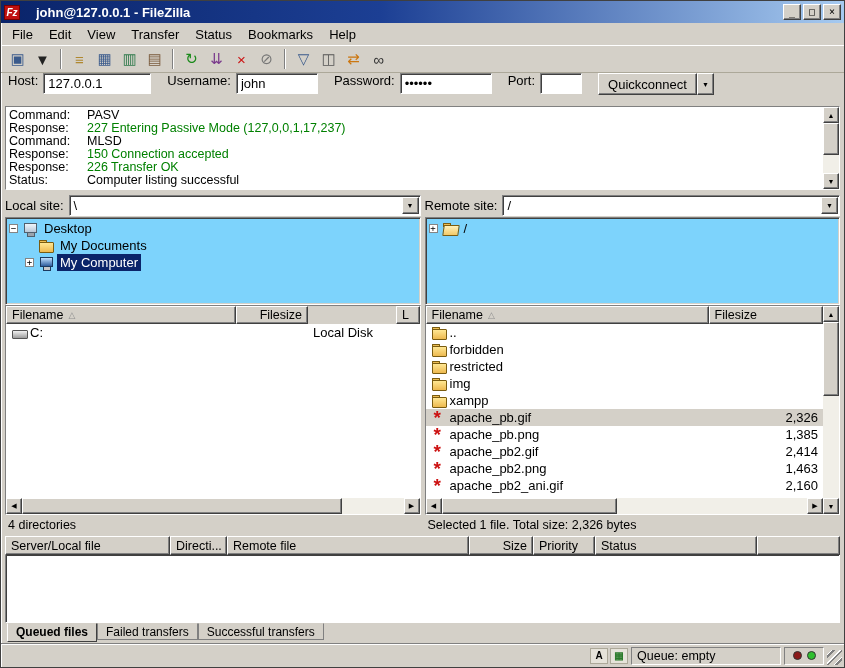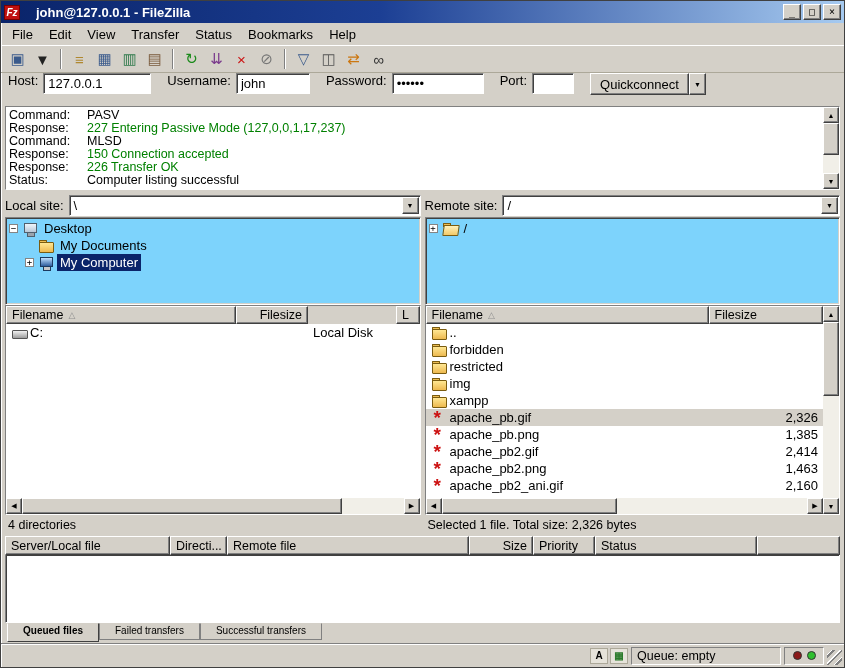--- a/index.html
+++ b/index.html
@@ -19,21 +19,21 @@
   .menu-item{padding:3px 8px;white-space:nowrap}
   .toolbar{flex:0 0 28px;display:flex;align-items:center;padding:0 5px;gap:2px;border-top:1px solid #fff;border-bottom:1px solid #aca899}
   .tb-btn{width:23px;height:22px;display:flex;align-items:center;justify-content:center;font-size:15px;cursor:default}
   .tb-sep{width:2px;height:20px;border-left:1px solid #808080;border-right:1px solid #fff;margin:0 4px}
 
   
   .quickbar{flex:0 0 30px;display:flex;align-items:flex-start;padding:0 7px}
   .qlabel{margin-right:5px;white-space:nowrap}
   .gap{margin-left:16px}
   .field{height:21px;background:#fff;border:1px solid;border-color:#808080 #fff #fff #808080;box-shadow:inset 1px 1px 0 #404040;font:13px "Liberation Sans",sans-serif;padding:0 4px}
-  .f-host{width:108px}.f-user{width:74px}.f-pass{width:92px}.f-port{width:42px}
+  .f-host{width:108px}.f-user{width:82px}.f-pass{width:92px}.f-port{width:42px}
   .qc-btn{margin-left:16px;height:22px;padding:0 9px;background:#d4d0c8;border:1px solid;border-color:#fff #404040 #404040 #fff;box-shadow:inset -1px -1px 0 #808080;font:13px "Liberation Sans",sans-serif;cursor:default}
   .qc-dd{width:17px;height:22px;background:#d4d0c8;border:1px solid;border-color:#fff #404040 #404040 #fff;box-shadow:inset -1px -1px 0 #808080;font-size:7px;cursor:default}
 
   .sunken{border:1px solid;border-color:#808080 #fff #fff #808080;box-shadow:inset 1px 1px 0 #404040,inset -1px -1px 0 #d4d0c8;background:#7dd3fc}
 
   
   .log-wrap{flex:0 0 80px;margin:3px 4px 1px;display:flex}
   .logpane{flex:1;overflow:hidden;padding:2px 3px;background:#fff}
   .log-line{display:flex;line-height:13px;font-size:12.5px;white-space:nowrap}
   .log-label{flex:0 0 78px}
@@ -92,21 +92,21 @@
   .fic.computer::after{content:"";position:absolute;left:2px;top:1px;width:11px;height:8px;background:linear-gradient(#bfe0ff,#2f5e9e);border:1px solid #1c3a5e}
   .fic.computer::before{content:"";position:absolute;left:5px;top:10px;width:6px;height:3px;background:#c8c8c8;border:1px solid #1c3a5e}
   .fic.drive::after{content:"";position:absolute;left:1px;top:4px;width:14px;height:7px;background:linear-gradient(#f2f2f2,#9e9e9e);border:1px solid #555;border-radius:1px}
   .fic.file-broken::after{content:"*";position:absolute;left:3px;top:-1px;color:#cc1111;font-size:19px;font-weight:bold;line-height:16px}
 
   
   .queue-wrap{flex:1;margin:3px 4px 0;display:flex;flex-direction:column;min-height:0}
   .queue-h{flex:0 0 19px}
   .queue-body{flex:1;background:#fff;border:1px solid;border-color:#808080 #fff #fff #808080;box-shadow:inset 1px 1px 0 #404040;border-top:none}
   .tab-row{flex:0 0 20px;display:flex;align-items:flex-start;margin:0 4px;padding-left:2px}
-  .tab{height:17px;padding:1px 15px 0;background:#d4d0c8;border:1px solid #808080;border-top:1px solid #d4d0c8;font-size:10px;white-space:nowrap;cursor:default}
+  .tab{height:17px;padding:1px 8px 0;background:#d4d0c8;border:1px solid #808080;border-top:1px solid #d4d0c8;font-size:12px;white-space:nowrap;cursor:default}
   .tab.active{font-weight:bold;height:19px;border-left:1px solid #fff;border-right:1px solid #404040;border-bottom:1px solid #404040;border-top:1px solid #d4d0c8;z-index:2}
 
   
   .statusbar{flex:0 0 24px;display:flex;align-items:center;border-top:1px solid #808080;box-shadow:inset 0 1px 0 #fff;padding:2px 2px 2px 4px;gap:3px}
   .sb-fill{flex:1}
   .sb-icon{width:18px;height:16px;display:flex;align-items:center;justify-content:center;font-size:10px;font-weight:bold;border:1px solid #aca899;background:#e6e3da}
   .sb-box{height:18px;border:1px solid;border-color:#808080 #fff #fff #808080;display:flex;align-items:center;padding:0 5px;font-size:12.5px;white-space:nowrap}
   .queue-box{width:150px}
   .led-box{gap:5px;justify-content:center;width:40px}
   .led{width:9px;height:9px;border-radius:50%;border:1px solid #333}

